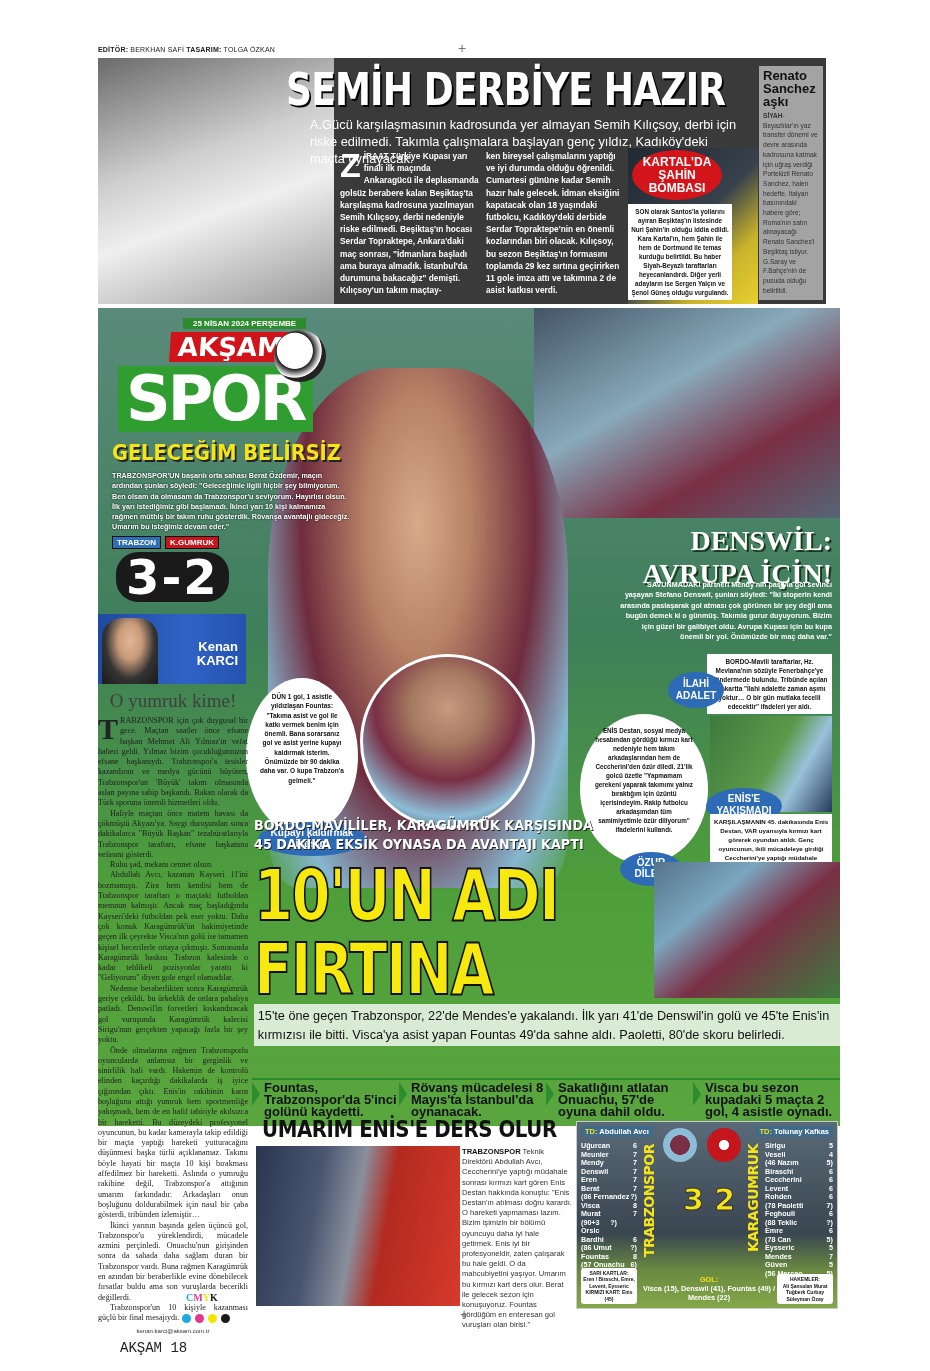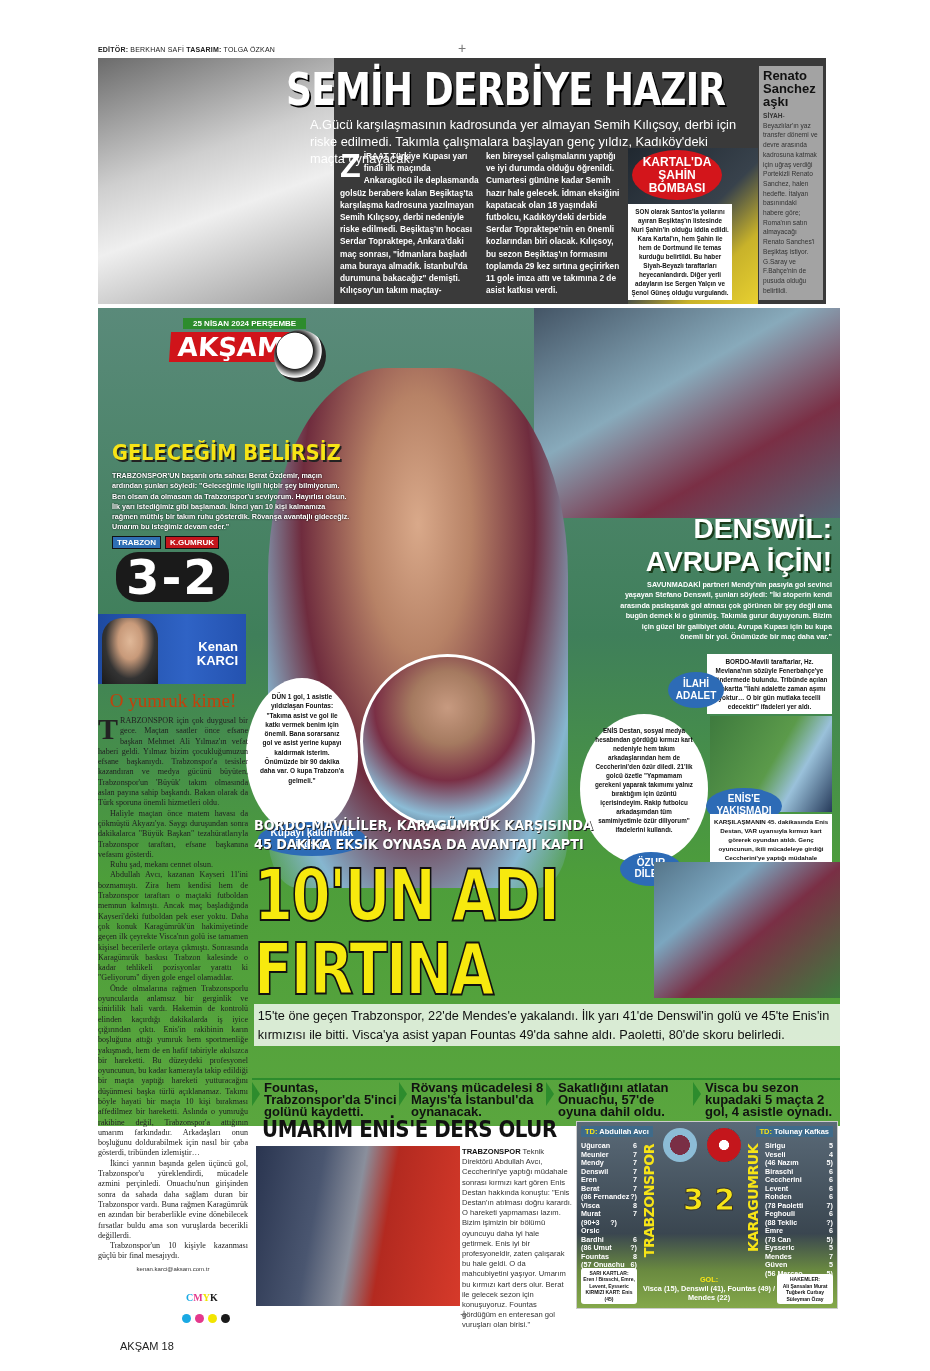--- a/index.html
+++ b/index.html
@@ -28,21 +28,21 @@
 .date-ribbon{left:85px;top:10px;font-size:8px;font-weight:bold;color:#fff;background:#2d8c2d;padding:1px 10px}
 .aksam{left:72px;top:24px;font-family:"DejaVu Sans",sans-serif;font-weight:bold;font-size:26px;color:#fff;background:#d0141a;padding:0 8px;line-height:30px;transform:skewX(-4deg)}
 .spor{left:20px;top:58px;font-family:"DejaVu Sans",sans-serif;font-weight:bold;font-size:62px;color:#fff;background:#2f9d2f;line-height:66px;padding:0 8px;letter-spacing:-3px}
 .ball{left:176px;top:22px;width:52px;height:52px;border-radius:50%;background:radial-gradient(circle at 40% 40%,#fff 40%,#222 42%,#fff 60%,#222 62%)}
 .gelecek{left:14px;top:132px;font-family:"DejaVu Sans",sans-serif;font-weight:bold;font-size:22px;color:#f7e416;text-shadow:2px 2px 0 #222;transform:scaleX(.88);transform-origin:left;white-space:nowrap}
 .gelecek-txt{left:14px;top:163px;width:240px;font-size:7.2px;line-height:10.3px;color:#fff;font-weight:bold;text-shadow:0 0 2px #000}
 .score-tags{left:14px;top:228px;display:flex;gap:4px}
 .tag{font-size:8px;font-weight:bold;color:#fff;padding:1px 4px;border:1px solid #111}
 .tag.blue{background:#2f6fb5}.tag.red{background:#c4161c}
 .score{left:18px;top:244px;font-family:"DejaVu Sans",sans-serif;font-weight:bold;font-size:48px;color:#fff;background:#1a1a1a;border-radius:22px;padding:0 10px;line-height:50px;letter-spacing:2px}
-.denswil-title{left:570px;top:204px;font-family:Liberation Sans, sans-serif;font-weight:bold;font-size:28px;line-height:33px;color:#fff;text-align:right;text-shadow:2px 2px 0 #1a3a1a;white-space:nowrap;right:8px;left:auto}
+.denswil-title{left:570px;top:216px;font-family:Liberation Serif, serif;font-weight:bold;font-size:28px;line-height:33px;color:#fff;text-align:right;text-shadow:2px 2px 0 #1a3a1a;white-space:nowrap;right:8px;left:auto}
 .denswil-txt{right:8px;top:272px;width:215px;font-size:7.2px;line-height:10.4px;color:#fff;font-weight:bold;text-align:right}
 .ilahi-box{right:8px;top:346px;width:125px;background:#fff;font-size:6.4px;line-height:9px;font-weight:bold;color:#111;text-align:center;padding:3px}
 .ilahi-badge{left:570px;top:364px;width:56px;height:36px;border-radius:50%;background:#2d6bb6;color:#fff;font-weight:bold;font-size:10px;line-height:12px;text-align:center;padding-top:6px}
 .dun-oval{left:148px;top:370px;width:112px;height:156px;border-radius:50%;background:#fff;font-size:6.5px;line-height:9.3px;font-weight:bold;color:#111;text-align:center;padding:14px 14px 0}
 .kupayi{left:160px;top:514px;width:108px;height:34px;border-radius:50%;background:#2d6bb6;color:#fff;font-weight:bold;font-size:10px;line-height:11px;text-align:center;padding-top:5px}
 .fountas-photo{left:262px;top:346px;width:175px;height:175px;border-radius:50%;background:radial-gradient(circle at 50% 30%,#c79a80 0%,#a57a60 25%,#7a2f45 50%,#8cbcd6 75%,#334 100%);border:3px solid #fff}
 .enis-oval{left:482px;top:406px;width:128px;height:150px;border-radius:50%;background:#fff;font-size:6.3px;line-height:9px;font-weight:bold;color:#111;text-align:center;padding:12px 14px 0}
 .ozur{left:522px;top:544px;width:62px;height:34px;border-radius:50%;background:#2d6bb6;color:#fff;font-weight:bold;font-size:10px;line-height:11px;text-align:center;padding-top:5px}
 .enis-photo{left:612px;top:408px;width:122px;height:96px;background:linear-gradient(120deg,#3e7a3e 0%,#5b9a4a 50%,#9ac1da 70%,#263a5a 100%)}
 .enis-badge{left:608px;top:480px;width:76px;height:36px;border-radius:50%;background:#2d6bb6;color:#fff;font-weight:bold;font-size:10px;line-height:12px;text-align:center;padding-top:5px}
@@ -53,21 +53,21 @@
 .summary{left:156px;top:696px;width:586px;font-size:13.5px;line-height:19px;color:#111;background:rgba(255,255,255,.78);padding:2px 4px;transform:scaleX(.94);transform-origin:left;width:626px}
 
 .facts{left:252px;top:1078px;width:588px;height:32px;display:flex;border-top:2px solid #2d8c2d}
 .fact{flex:1;font-size:13px;line-height:12px;font-weight:bold;color:#111;padding:2px 2px 0 12px;position:relative}
 .fact::before{content:"";position:absolute;left:0;top:2px;border-left:8px solid #2d8c2d;border-top:12px solid transparent;border-bottom:12px solid transparent}
 
 .col{left:98px;top:614px;width:150px}
 .col-head{width:148px;height:70px;background:linear-gradient(90deg,#1e4aa0 0%,#2f63c5 60%,#2452b0 100%);position:relative}
 .col-face{position:absolute;left:4px;top:4px;width:56px;height:66px;background:radial-gradient(ellipse at 50% 35%,#e0b898 0%,#c89a7a 30%,#333 62%,#1a1a1a 100%);border-radius:20px 20px 0 0}
 .col-name{position:absolute;right:8px;top:26px;color:#fff;font-weight:bold;font-size:13px;line-height:14px;text-align:right}
-.col-title{font-family:"Liberation Serif",serif;font-size:19px;line-height:22px;text-align:center;margin-top:6px;color:#c2410c}
+.col-title{font-family:"Liberation Serif",serif;font-size:19px;line-height:22px;text-align:center;margin-top:6px;color:#404040}
 .col-body{font-family:"Liberation Serif",serif;font-size:8.1px;line-height:10.3px;color:#222;text-align:justify;margin-top:4px}
 .col-body p{text-indent:12px}
 .col-body .dc{float:left;font-size:30px;line-height:26px;font-weight:bold;margin-right:2px}
 .col-email{font-size:6px;color:#333;text-align:center;margin-top:4px}
 .dots{left:182px;top:1314px;display:flex;gap:4px}
 .dot{width:9px;height:9px;border-radius:50%}
 
 .bot-title{left:262px;top:1116px;font-family:"DejaVu Sans",sans-serif;font-weight:bold;font-size:23px;color:#111;letter-spacing:-.5px;transform:scaleX(.86);transform-origin:left;white-space:nowrap}
 .bot-photo{left:256px;top:1146px;width:204px;height:160px;background:linear-gradient(100deg,#2a3550 0%,#4a5670 30%,#8a8f9c 48%,#b32a20 62%,#d63a2a 100%)}
 .bot-txt{left:462px;top:1147px;width:110px;font-size:7.6px;line-height:10.2px;color:#333}
@@ -77,21 +77,21 @@
 .td{position:absolute;top:4px;font-size:7.5px;font-weight:bold;color:#fff;background:#3f6b8a;padding:1px 4px}
 .td b{color:#f7e416}
 .plist{position:absolute;top:20px;font-size:7.2px;line-height:8.5px;font-weight:bold;color:#fff}
 .prow{display:flex;justify-content:space-between;width:56px}
 .vert{position:absolute;top:22px;font-family:"DejaVu Sans",sans-serif;font-weight:bold;font-size:14px;color:#f7e416;writing-mode:vertical-rl;transform:rotate(180deg);letter-spacing:-.5px}
 .big-score{position:absolute;left:106px;top:60px;font-family:"DejaVu Sans",sans-serif;font-weight:bold;font-size:30px;color:#f7e416;-webkit-text-stroke:1px #333}
 .crest{position:absolute;top:6px;width:34px;height:34px;border-radius:50%}
 .small-box{position:absolute;bottom:4px;background:#fff;font-size:5px;line-height:6.5px;font-weight:bold;color:#111;text-align:center;padding:2px;border-radius:3px}
 .gol{position:absolute;left:62px;bottom:6px;width:140px;text-align:center;font-size:7.3px;line-height:9px;font-weight:bold;color:#fff}
 .gol .gl{color:#f7e416}
-.footer{left:120px;top:1340px;font-family:Liberation Sans, sans-serif;font-size:11px;color:#222}
+.footer{left:120px;top:1340px;font-family:Liberation Mono, monospace;font-size:14px;color:#222}
 .cmyk{left:186px;top:1292px;font-family:"Liberation Serif",serif;font-size:10px;font-weight:bold}
 </style>
 </head>
 <body>
 
 <div class="abs editor">
   <b>EDİTÖR:</b>
   <span>BERKHAN SAFİ</span>
   <b>TASARIM:</b>
   <span>TOLGA ÖZKAN</span>
@@ -114,20 +114,21 @@
     <p><b>SİYAH</b><span>-Beyazlılar'ın yaz transfer dönemi ve devre arasında kadrosuna katmak için uğraş verdiği Portekizli Renato Sanchez, halen hedefte. İtalyan basınındaki habere göre; Roma'nın satın almayacağı Renato Sanches'i Beşiktaş istiyor. G.Saray ve F.Bahçe'nin de pusuda olduğu belirtildi.</span></p>
   </div>
 </div>
 
 <div class="abs hero">
   <div class="abs hero-right-photo"></div>
   <div class="abs hero-player"></div>
 
   <div class="abs date-ribbon">25 NİSAN 2024 PERŞEMBE</div>
   <div class="abs aksam">AKŞAM</div>
+  <div class="abs spor">SPOR</div>
   <div class="abs ball"></div>
 
   <div class="abs gelecek">GELECEĞİM BELİRSİZ</div>
   <div class="abs gelecek-txt">TRABZONSPOR'UN başarılı orta sahası Berat Özdemir, maçın ardından şunları söyledi: "Geleceğimle ilgili hiçbir şey bilmiyorum. Ben olsam da olmasam da Trabzonspor'u seviyorum. Hayırlısı olsun. İlk yarı istediğimiz gibi başlamadı. İkinci yarı 10 kişi kalmamıza rağmen müthiş bir takım ruhu gösterdik. Rövanşa avantajlı gideceğiz. Umarım bu isteğimiz devam eder."</div>
   <div class="abs score-tags">
     <span class="tag blue">TRABZON</span>
     <span class="tag red">K.GUMRUK</span>
   </div>
   <div class="abs score">3-2</div>
 
@@ -172,20 +173,21 @@
       <div>Kenan</div>
       <div>KARCI</div>
     </div>
   </div>
   <div class="col-title">O yumruk kime!</div>
   <div class="col-body">
     <p style="text-indent:0"><span class="dc">T</span><span>RABZONSPOR için çok duygusal bir gece. Maçtan saatler önce efsane başkan Mehmet Ali Yılmaz'ın vefat haberi geldi. Yılmaz bizim çocukluğumuzun efsane başkanıydı. Trabzonspor'a tesisler kazandıran ve medya gücünü büyüten, Trabzonspor'un 'Büyük' takım olmasında aslan payına sahip başkandı. Bakan olarak da Türk sporuna önemli hizmetleri oldu.</span></p>
     <p>Haliyle maçtan önce matem havası da çökmüştü Akyazı'ya. Saygı duruşundan sonra dakikalarca "Büyük Başkan" tezahüratlarıyla Trabzonspor taraftarı, efsane başkanına vefasını gösterdi.</p>
     <p>Ruhu şad, mekanı cennet olsun.</p>
     <p>Abdullah Avcı, kazanan Kayseri 11'ini bozmamıştı. Zira hem kendisi hem de Trabzonspor taraftarı o maçtaki futboldan memnun kalmıştı. Ancak maç başladığında Kayseri'deki futboldan pek eser yoktu. Daha çok konuk Karagümrük'ün hakimiyetinde geçen ilk çeyrekte Visca'nın golü ise tamamen kişisel becerilerle ortaya çıkmıştı. Sonrasında Karagümrük baskısı Trabzon kalesinde o kadar tehlikeli pozisyonlar yarattı ki "Geliyorum" diyen gole engel olamadılar.</p>
+    <p>Nedense beraberlikten sonra Karagümrük geriye çekildi, bu ürkeklik de onlara pahalıya patladı. Denswil'in forvetleri kıskandıracak gol vuruşunda Karagümrük kalecisi Sirigu'nun gerçekten yapacağı fazla bir şey yoktu.</p>
     <p>Önde olmalarına rağmen Trabzonsporlu oyuncularda anlamsız bir gerginlik ve sinirlilik hali vardı. Hakemin de kontrolü elinden kaçırdığı dakikalarda iş iyice çığırından çıktı. Enis'in rakibinin karın boşluğuna attığı yumruk hem sportmenliğe yakışmadı, hem de en hafif tabiriyle akılsızca bir hareketti. Bu düzeydeki profesyonel oyuncunun, bu kadar kamerayla takip edildiği bir maçta yaptığı hareketi yutturacağını düşünmesi başka türlü açıklanamaz. Takımı böyle hayati bir maçta 10 kişi bırakması affedilmez bir hareketti. Aslında o yumruğu rakibine değil, Trabzonspor'a attığının umarım farkındadır. Arkadaşları onun boşluğunu doldurabilmek için nasıl bir çaba gösterdi, tribünden izlemiştir…</p>
     <p>İkinci yarının başında gelen üçüncü gol, Trabzonspor'u yüreklendirdi, mücadele azmini perçinledi. Onuachu'nun girişinden sonra da sahada daha sağlam duran bir Trabzonspor vardı. Buna rağmen Karagümrük en azından bir beraberlikle evine dönebilecek fırsatlar buldu ama son vuruşlarda becerikli değillerdi.</p>
     <p>Trabzonspor'un 10 kişiyle kazanması güçlü bir final mesajıydı.</p>
   </div>
   <div class="col-email">kenan.karci@aksam.com.tr</div>
 </div>
 <div class="abs dots">
   <span class="dot" style="background:#1aa9e3"></span>
   <span class="dot" style="background:#e4388c"></span>
   <span class="dot" style="background:#f2e500"></span>

